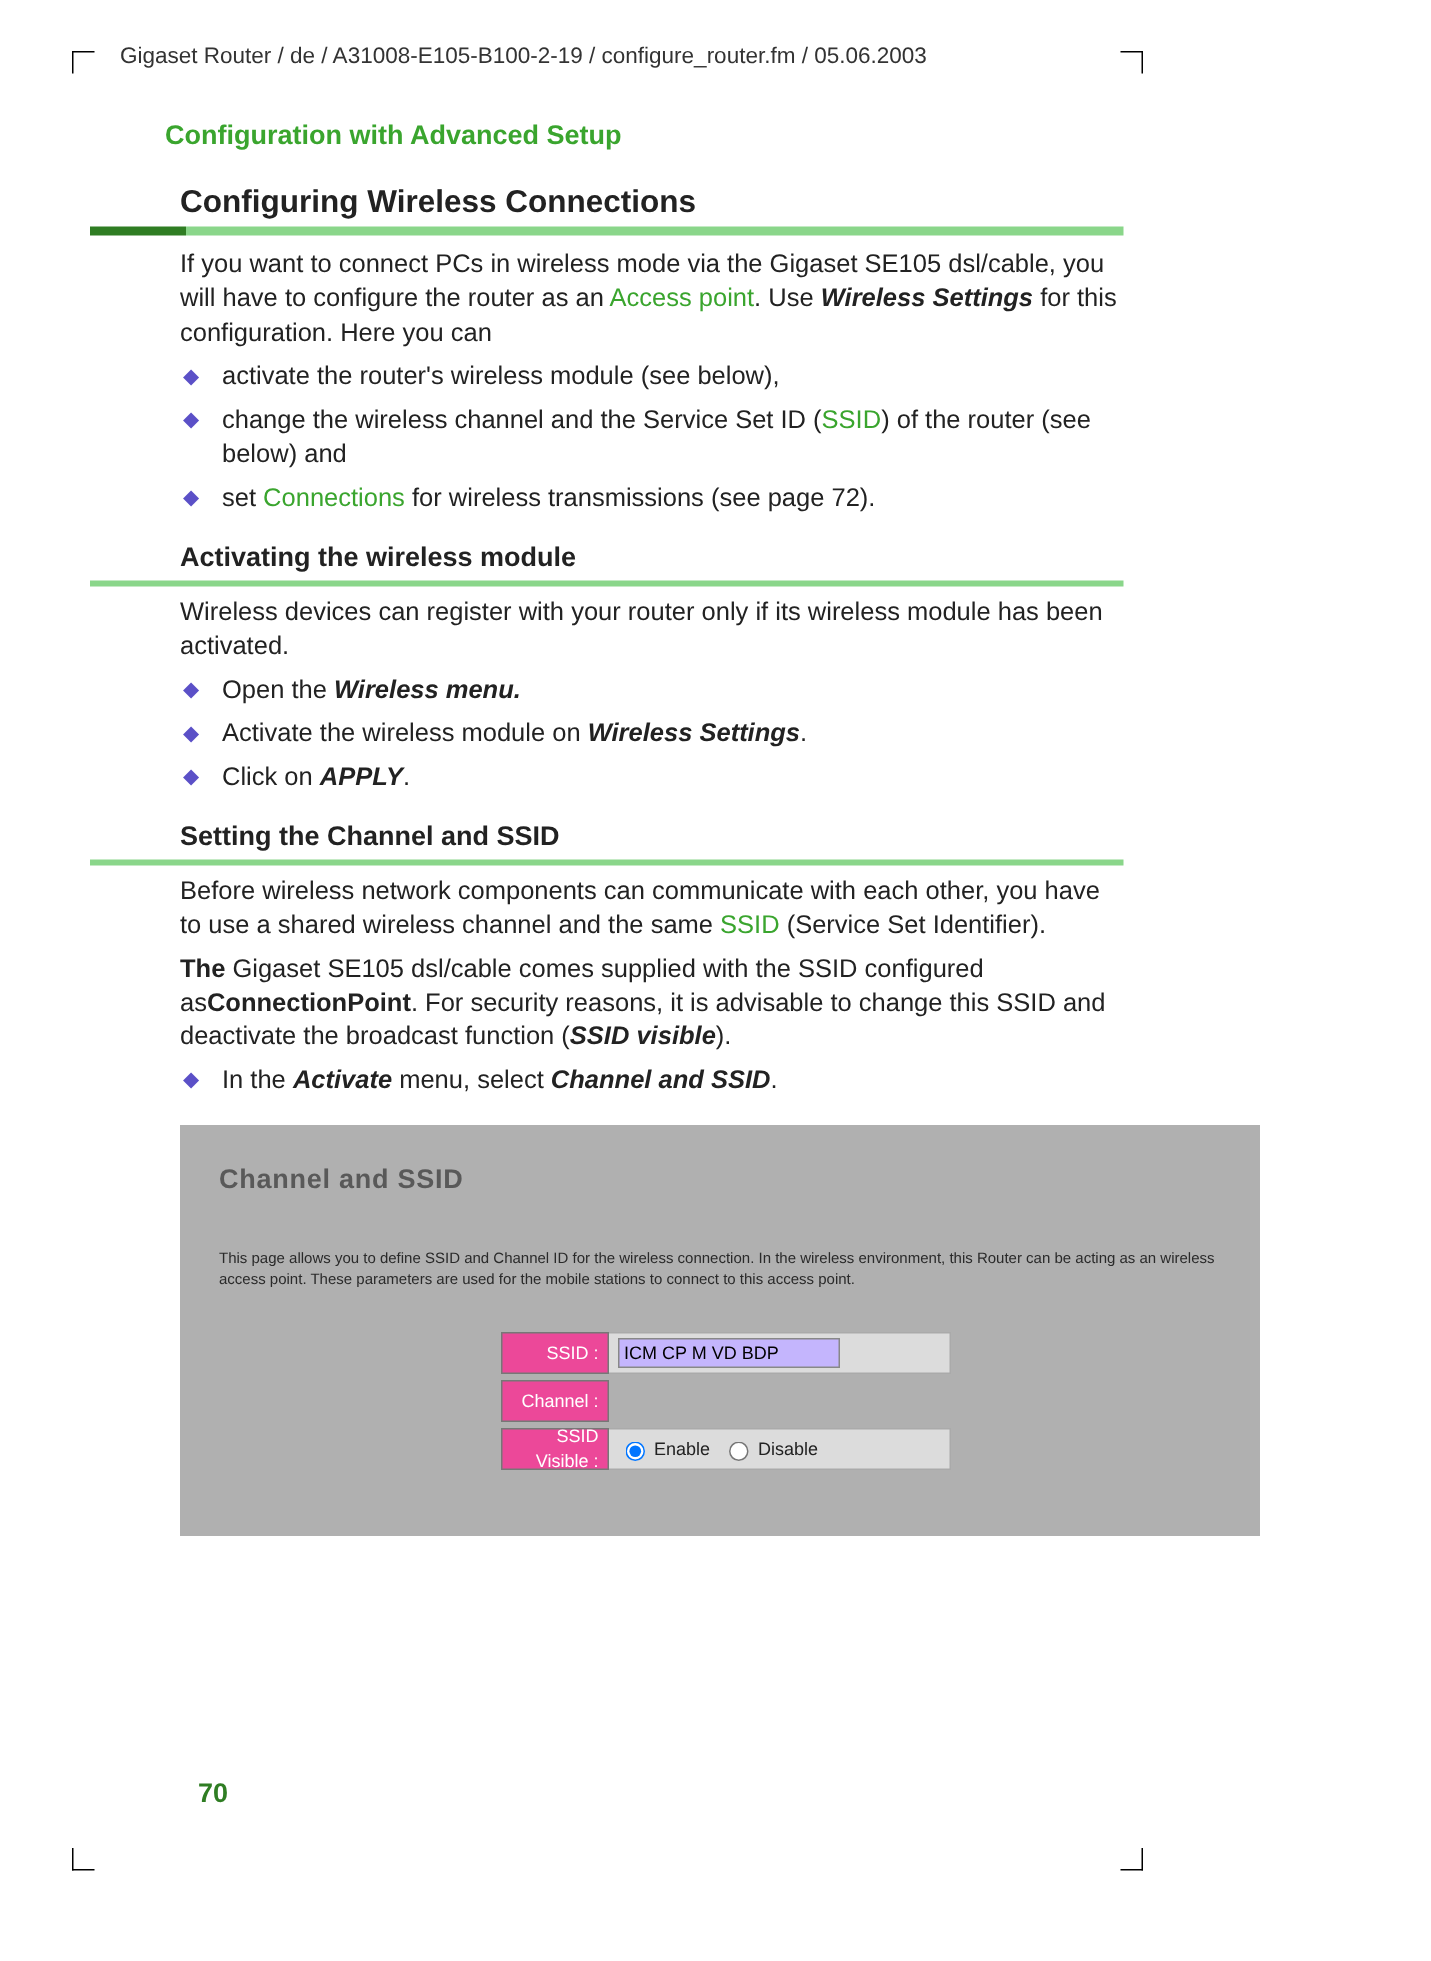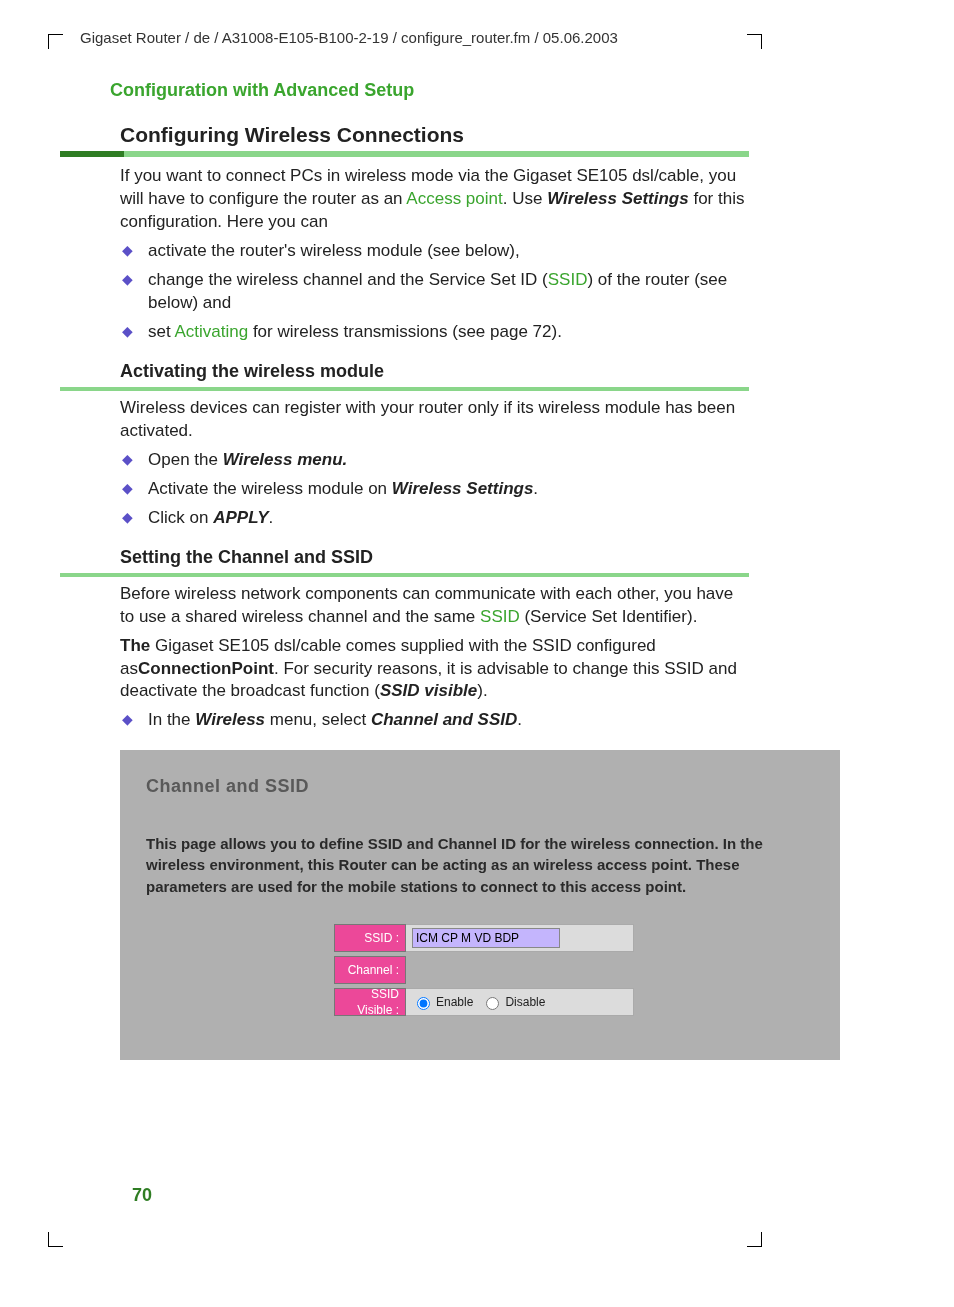--- a/index.html
+++ b/index.html
@@ -88,25 +88,24 @@
     position: relative;
   }
   .sc-title {
     font-size: 18px;
     font-weight: bold;
     color: #595959;
     letter-spacing: 0.5px;
     margin-bottom: 34px;
   }
   .sc-desc {
-    font-size: 15px;
+    font-size: 10px;
     color: #2a2a2a;
     line-height: 1.45;
     max-width: 670px;
-    font-weight: bold;
   }
   .sc-form {
     margin: 26px auto 0 auto;
     width: 300px;
   }
   .sc-row { display: flex; align-items:center; margin-bottom:4px;}
   .sc-label {
     width: 72px;
     text-align:right;
     padding: 4px 6px 4px 4px;
@@ -173,21 +172,21 @@
   <div class="body-block">
     <p>
       <span>If you want to connect PCs in wireless mode via the Gigaset SE105 dsl/cable, you will have to configure the router as an </span><span class="link-green">Access point</span><span>. Use </span><b><i>Wireless Settings</i></b><span> for this configuration. Here you can</span>
     </p>
     <ul class="diamond">
       <li>activate the router's wireless module (see below),</li>
       <li>
         <span>change the wireless channel and the Service Set ID (</span><span class="link-green">SSID</span><span>) of the router (see below) and</span>
       </li>
       <li>
-        <span>set </span><span class="link-green">Activating</span><span> for wireless transmissions (see page 72).</span>
+        <span>set </span><span class="link-green">Connections</span><span> for wireless transmissions (see page 72).</span>
       </li>
     </ul>
   </div>
 
   <div class="body-block">
     <h3 class="sub">Activating the wireless module</h3>
   </div>
   <div class="green-rule-thin"></div>
   <div class="body-block">
     <p>Wireless devices can register with your router only if its wireless module has been activated.</p>
@@ -204,21 +203,21 @@
   <div class="green-rule-thin"></div>
   <div class="body-block">
     <p>
       <span>Before wireless network components can communicate with each other, you have to use a shared wireless channel and the same </span><span class="link-green">SSID</span><span> (Service Set Identifier).</span>
     </p>
     <p>
       <b>The</b><span>  Gigaset SE105 dsl/cable comes supplied with the SSID configured as</span><b>ConnectionPoint</b><span>. For security reasons, it is advisable to change this SSID and deactivate the broadcast function (</span><b><i>SSID visible</i></b><span>).</span>
     </p>
     <ul class="diamond">
       <li>
-        <span>In the </span><b><i>Wireless</i></b><span> menu, select </span><b><i>Channel and SSID</i></b><span>.</span>
+        <span>In the </span><b><i>Activate</i></b><span> menu, select </span><b><i>Channel and SSID</i></b><span>.</span>
       </li>
     </ul>
   </div>
 
   <div class="screenshot">
     <div class="sc-title">Channel and SSID</div>
     <div class="sc-desc">This page allows you to define SSID and Channel ID for the wireless connection.  In the wireless environment, this Router can be acting as an wireless access point.  These parameters are used for the mobile stations to connect to this access point.</div>
     <div class="sc-form">
       <div class="sc-row">
         <div class="sc-label">SSID :</div>

